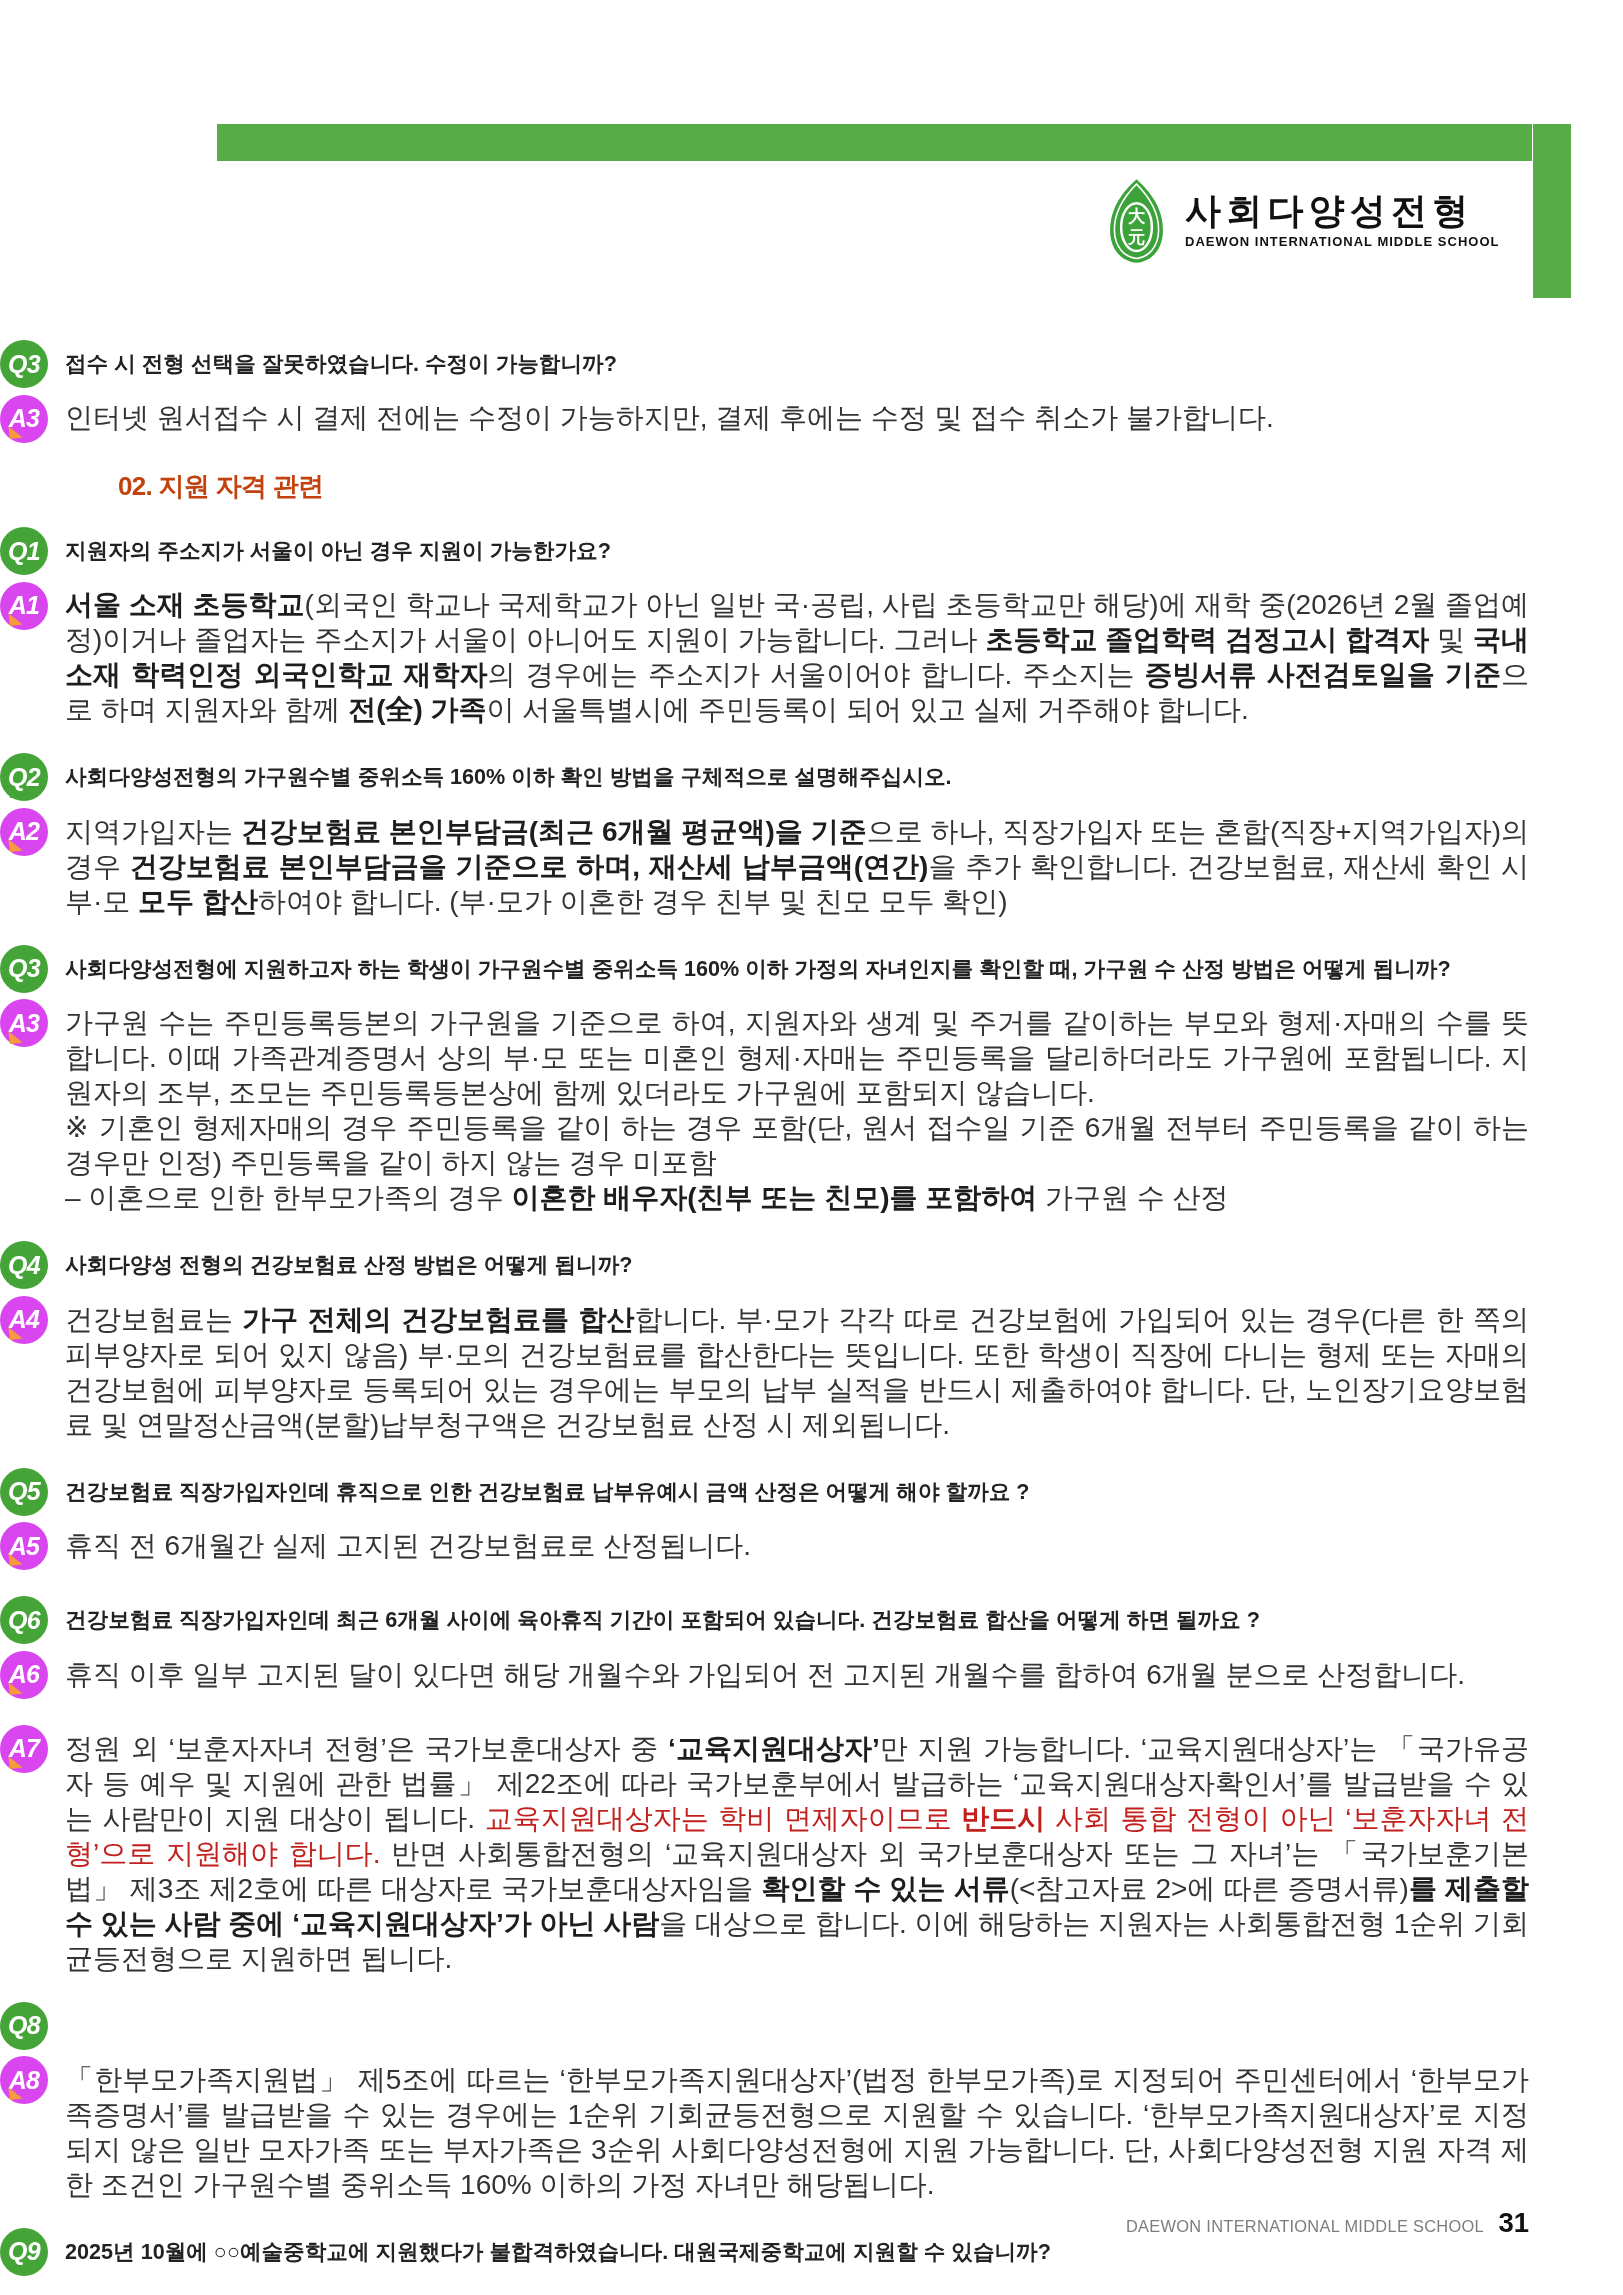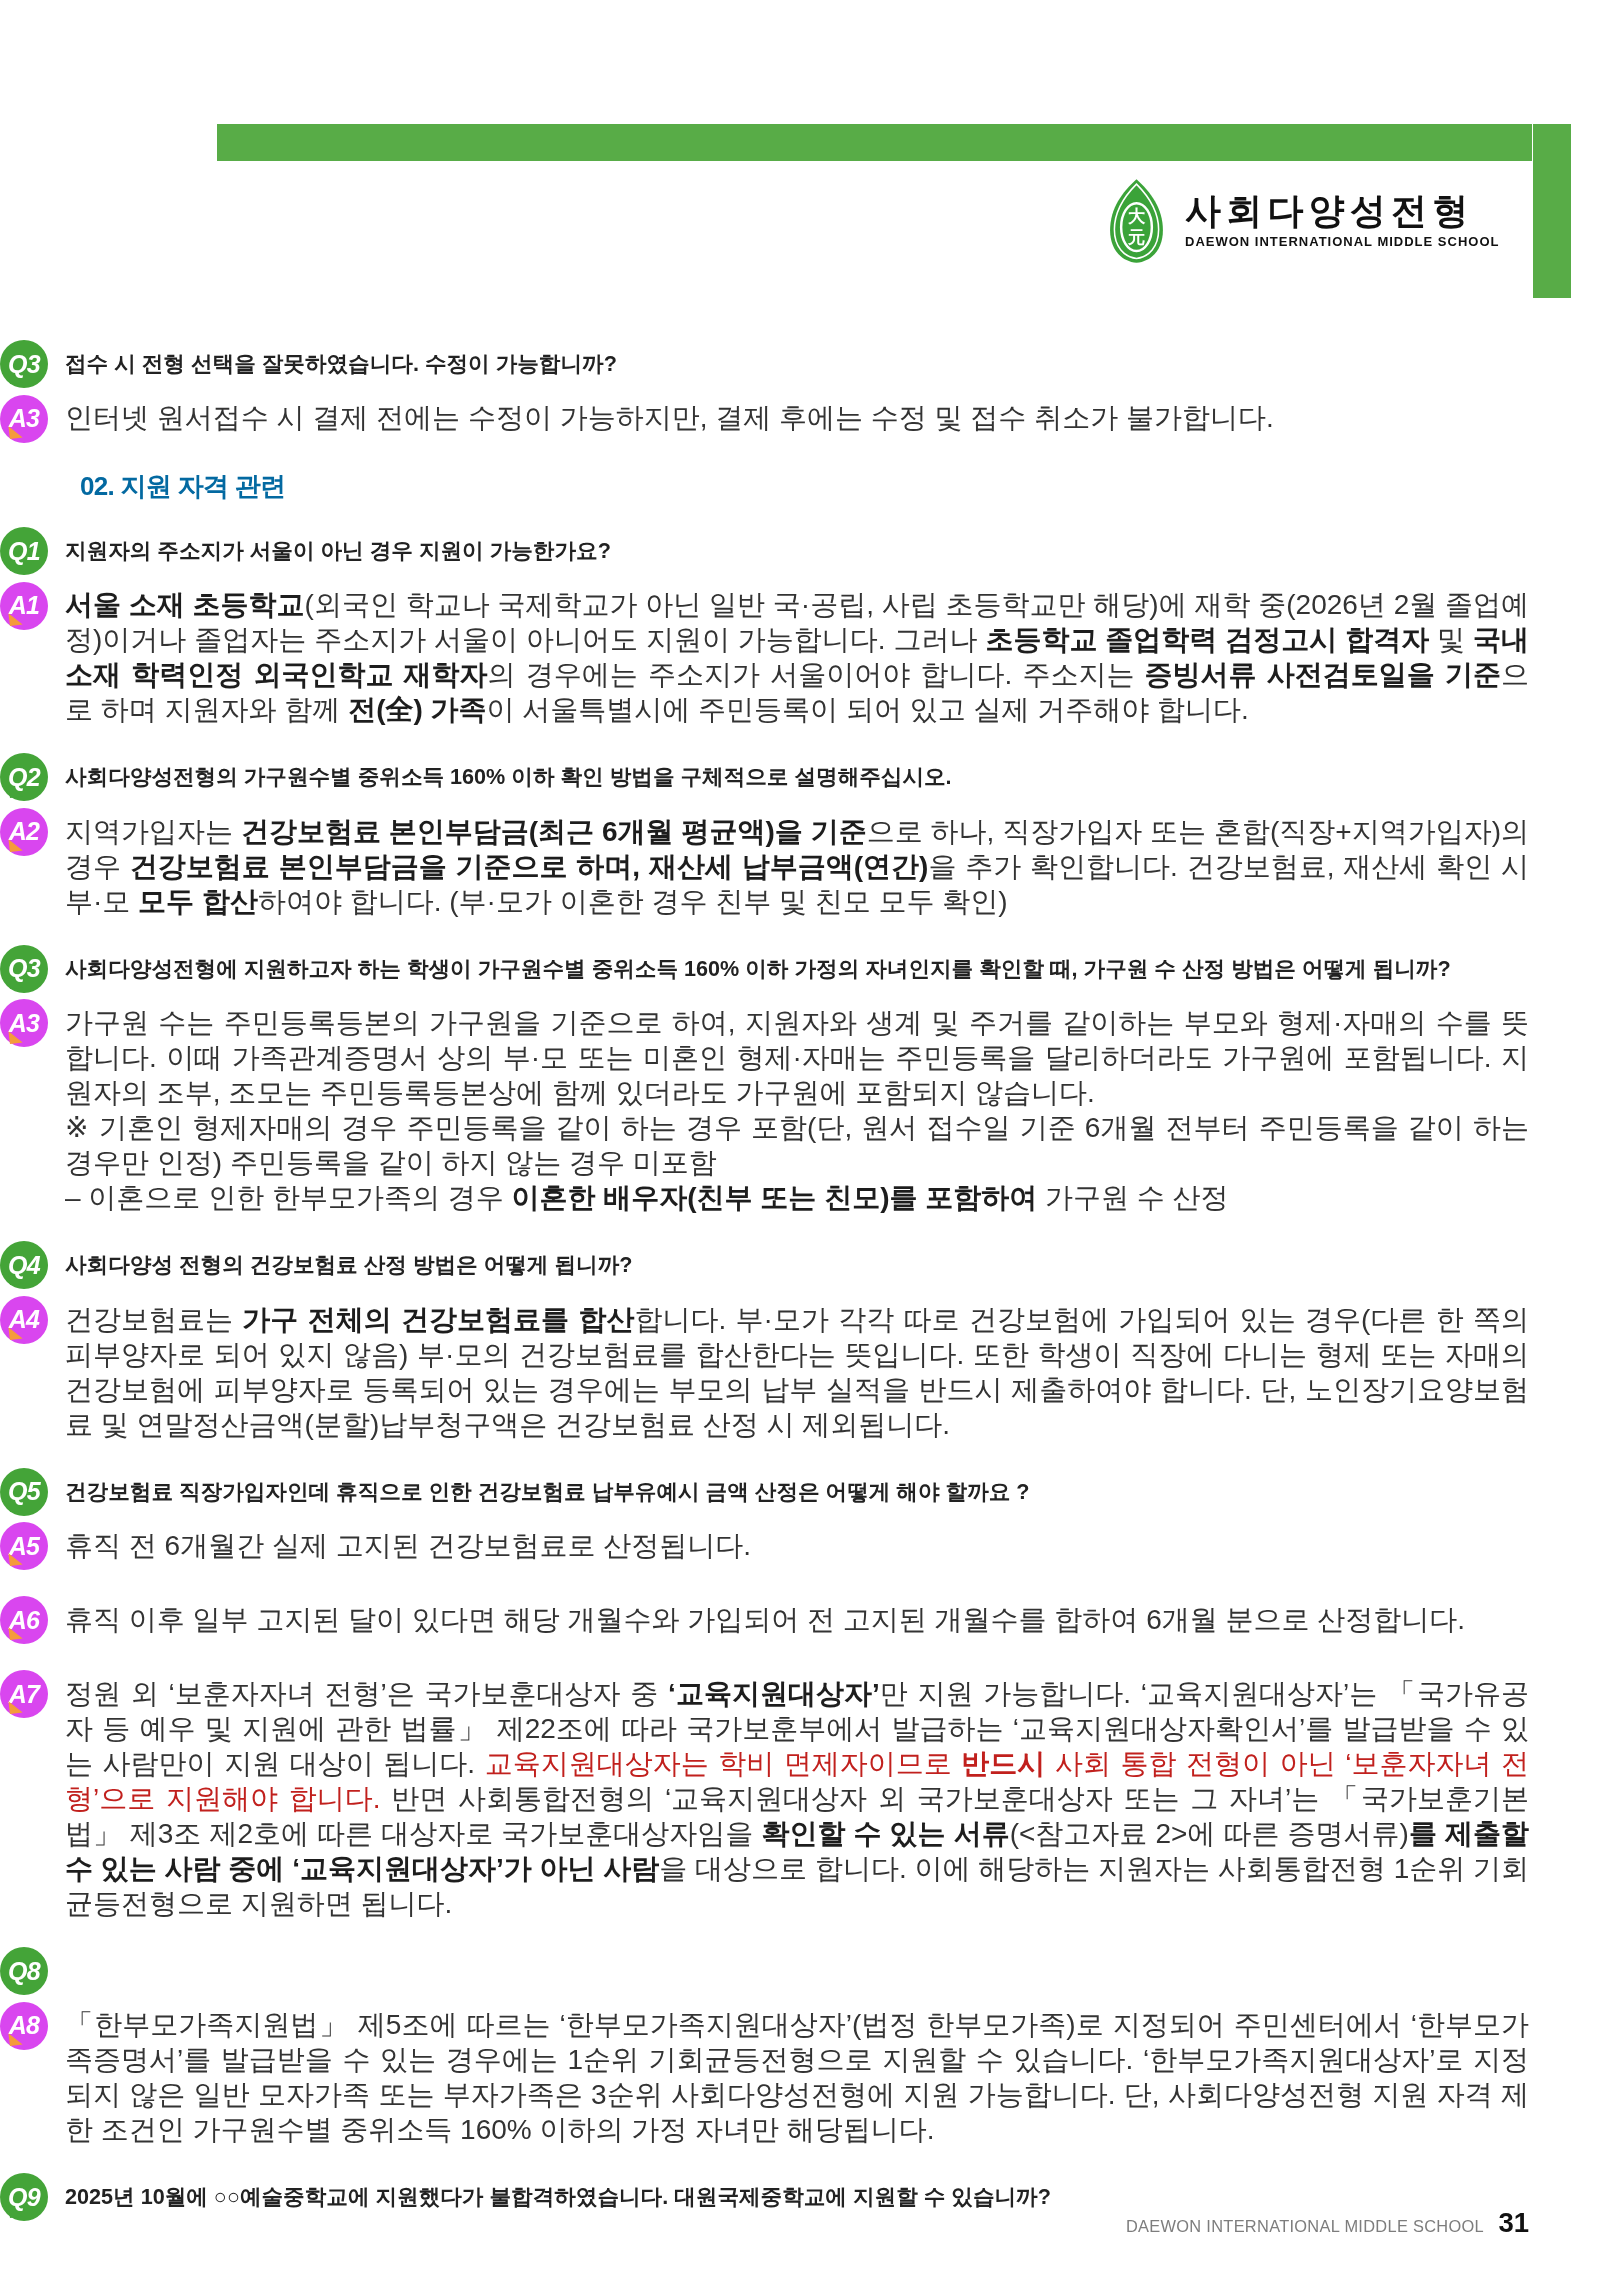--- a/index.html
+++ b/index.html
@@ -32,21 +32,21 @@
   .badge.a{background:#d946ef;}
   .badge.a:after{border-top-color:#f59b3b;}
   .bubble-text{flex:1;padding-top:5.9px;}
   .qtext{font-size:21.6px;font-weight:700;line-height:35px;color:#222;}
   .atext{font-size:28px;font-weight:400;line-height:35px;text-align:justify;color:#333;}
   .atext .par{margin:0;}
   span.b{font-weight:700;color:#1d1d1d;}
   span.r{color:#c1201d;}
   span.b.r{font-weight:800;}
 
-  .section-title{padding-left:80px;font-size:26px;font-weight:800;color:#0369a1;
+  .section-title{padding-left:118px;font-size:26px;font-weight:800;color:#c2410c;
     margin:9.2px 0 23.6px 0;letter-spacing:-0.7px;}
 
   .footer{position:absolute;top:2207px;right:94px;display:flex;align-items:baseline;gap:14.4px;}
   .footer-school{font-size:16.4px;color:#7d7d7d;letter-spacing:0.3px;}
   .footer-page{font-size:27.5px;font-weight:700;color:#111;}
 </style>
 </head>
 <body>
 
 <div class="topbar"></div>
@@ -138,20 +138,26 @@
         <div class="bubble-text qtext">
           <div class="par"><span>건강보험료 직장가입자인데 휴직으로 인한 건강보험료 납부유예시 금액 산정은 어떻게 해야 할까요 ?</span></div>
         </div>
       </div>
       <div class="faq-row answer">
         <span class="badge a">A5</span>
         <div class="bubble-text atext">
           <div class="par"><span>휴직 전 6개월간 실제 고지된 건강보험료로 산정됩니다.</span></div>
         </div>
       </div>
+      <div class="faq-row">
+        <span class="badge q">Q6</span>
+        <div class="bubble-text qtext">
+          <div class="par"><span>건강보험료 직장가입자인데 최근 6개월 사이에 육아휴직 기간이 포함되어 있습니다. 건강보험료 합산을 어떻게 하면 될까요 ?</span></div>
+        </div>
+      </div>
       <div class="faq-row answer">
         <span class="badge a">A6</span>
         <div class="bubble-text atext">
           <div class="par"><span>휴직 이후 일부 고지된 달이 있다면 해당 개월수와 가입되어 전 고지된 개월수를 합하여 6개월 분으로 산정합니다.</span></div>
         </div>
       </div>
       <div class="faq-row answer">
         <span class="badge a">A7</span>
         <div class="bubble-text atext">
           <div class="par"><span>정원 외 ‘보훈자자녀 전형’은 국가보훈대상자 중 </span><span class="b">‘교육지원대상자’</span><span>만 지원 가능합니다. ‘교육지원대상자’는 「국가유공자 등 예우 및 지원에 관한 법률」 제22조에 따라 국가보훈부에서 발급하는 ‘교육지원대상자확인서’를 발급받을 수 있는 사람만이 지원 대상이 됩니다. </span><span class="r">교육지원대상자는 학비 면제자이므로 </span><span class="b r">반드시</span><span class="r"> 사회 통합 전형이 아닌 ‘보훈자자녀 전형’으로 지원해야 합니다.</span><span> 반면 사회통합전형의 ‘교육지원대상자 외 국가보훈대상자 또는 그 자녀’는 「국가보훈기본법」 제3조 제2호에 따른 대상자로 국가보훈대상자임을 </span><span class="b">확인할 수 있는 서류</span><span>(&lt;참고자료 2&gt;에 따른 증명서류)</span><span class="b">를 제출할 수 있는 사람 중에 ‘교육지원대상자’가 아닌 사람</span><span>을 대상으로 합니다. 이에 해당하는 지원자는 사회통합전형 1순위 기회균등전형으로 지원하면 됩니다.</span></div>

